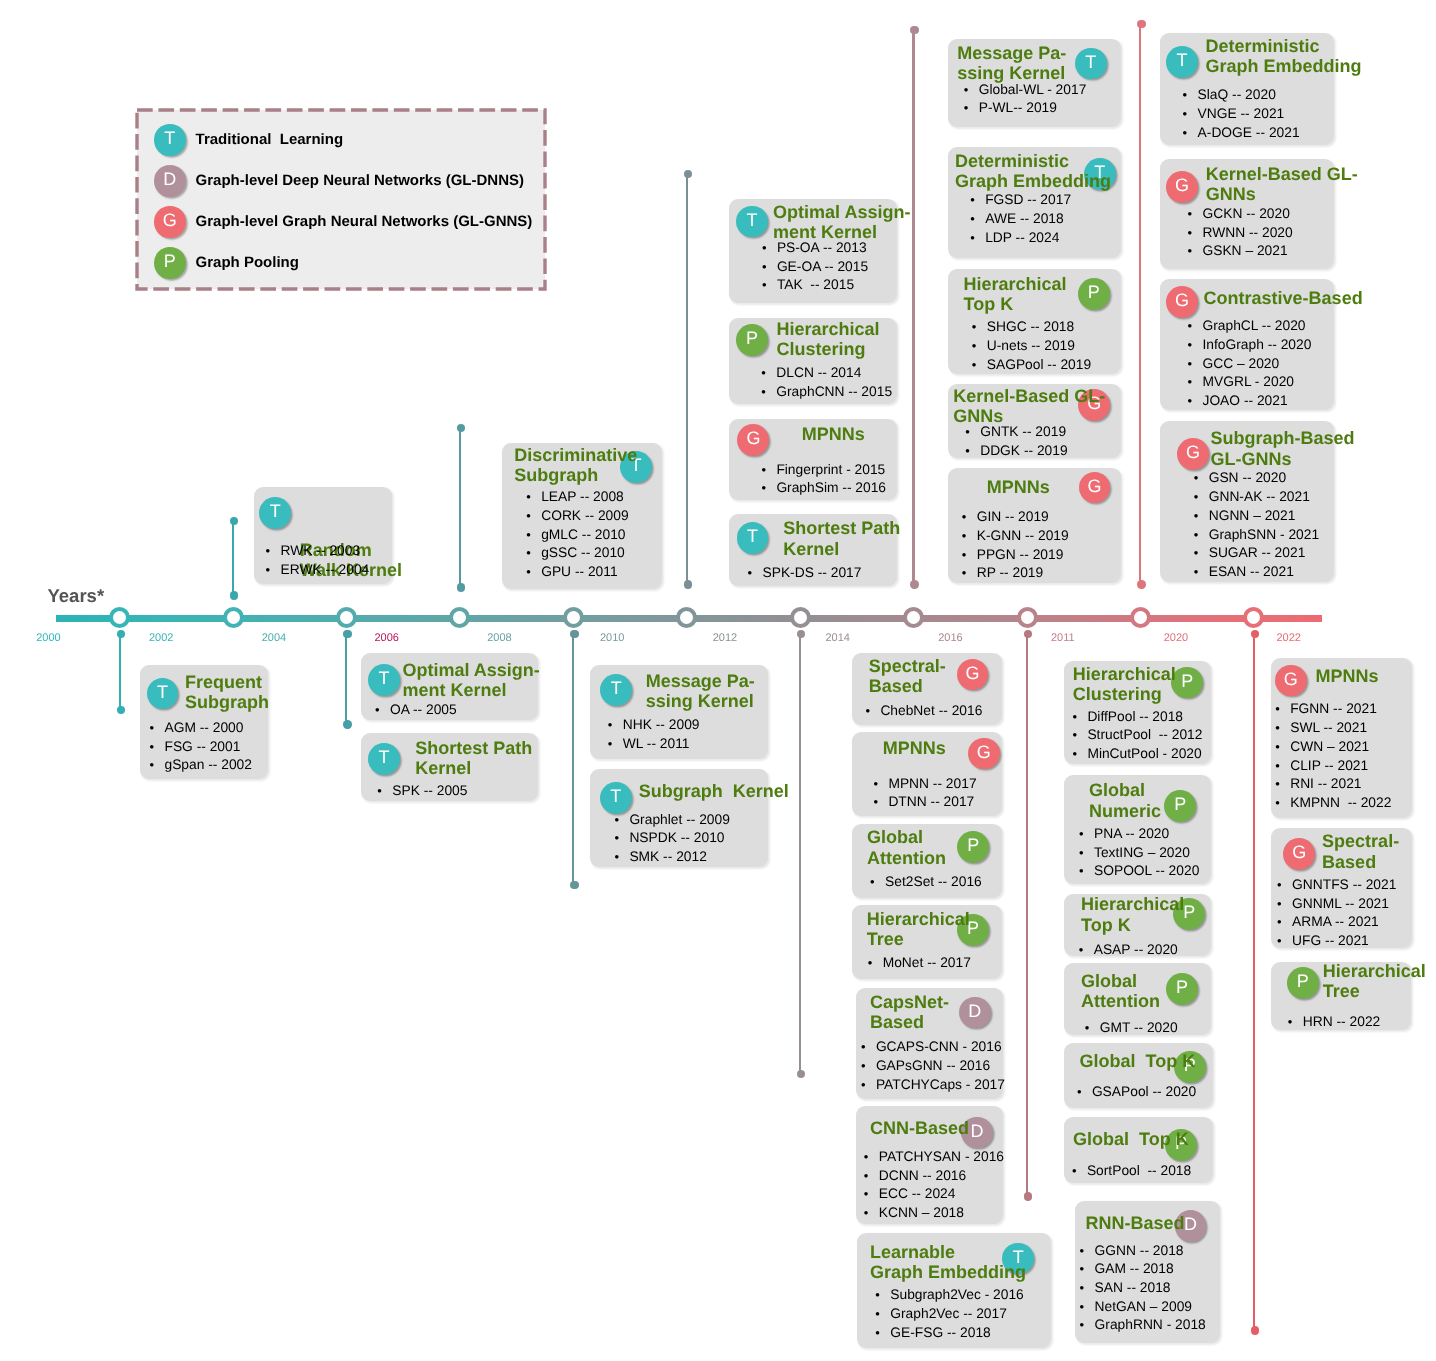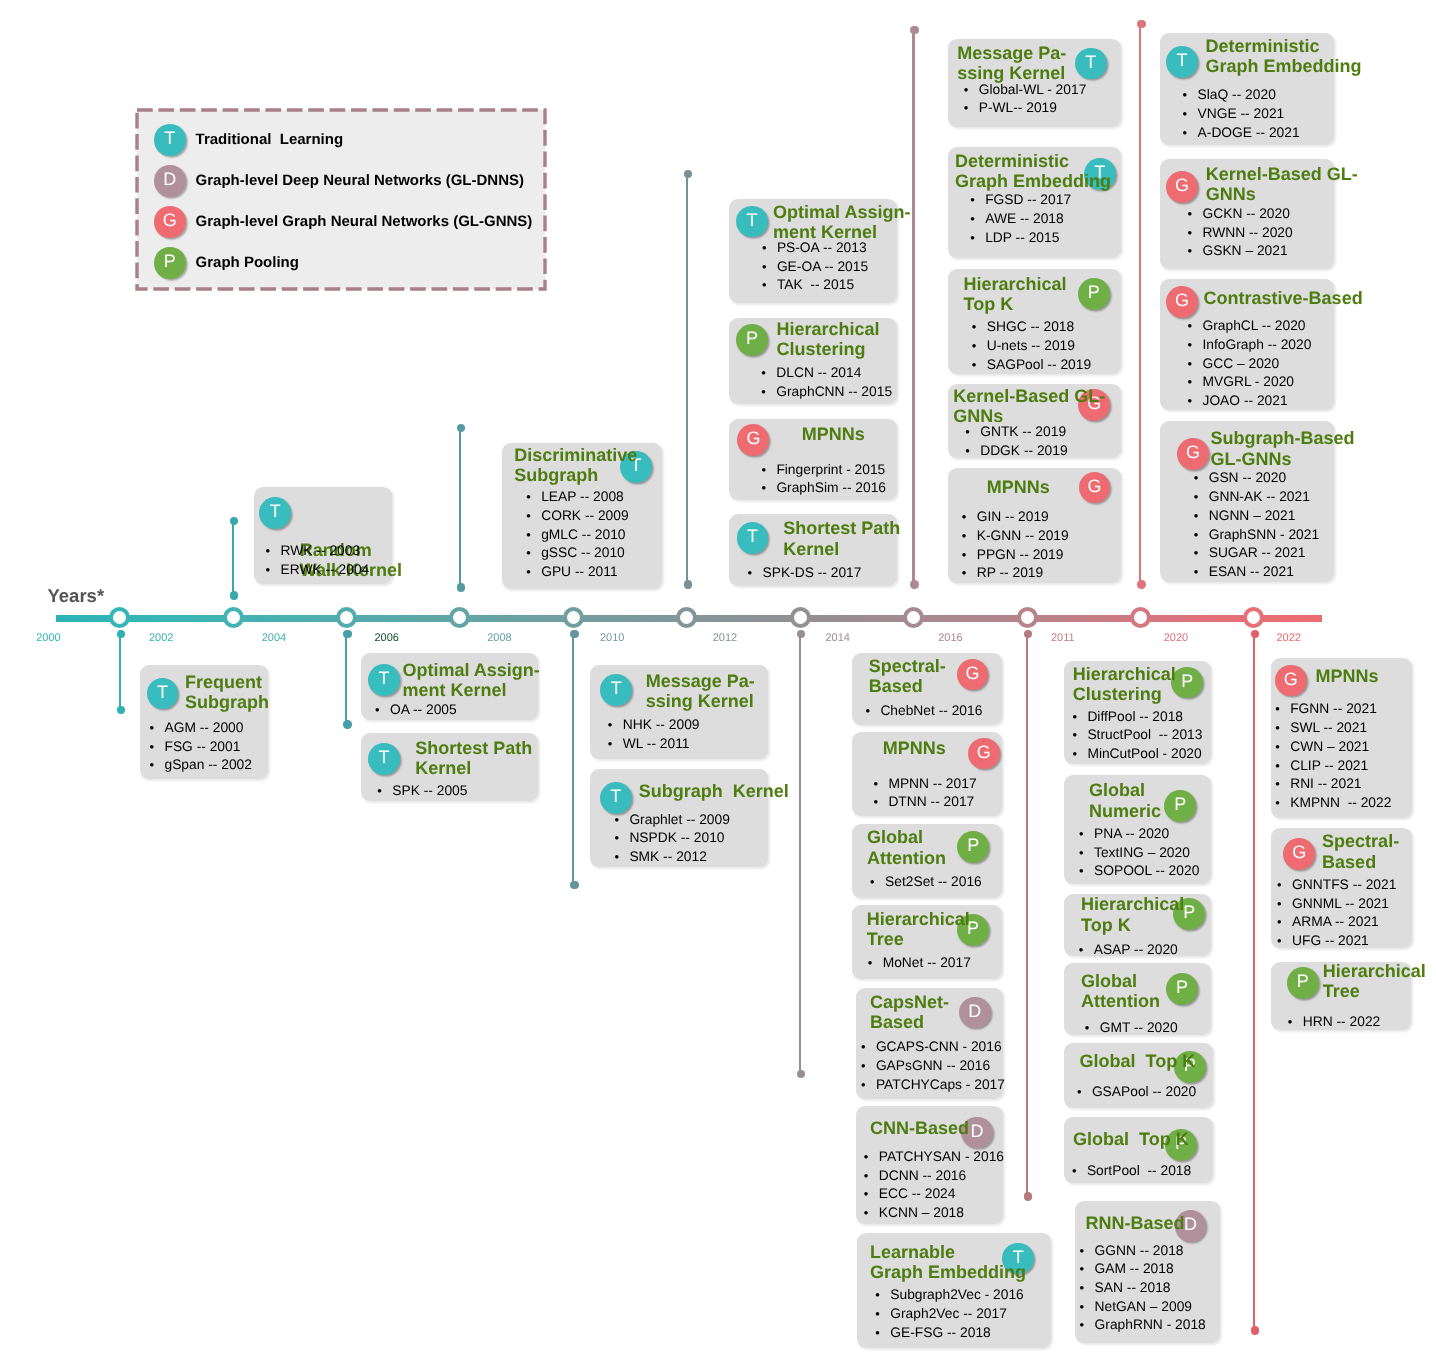--- a/index.html
+++ b/index.html
@@ -113,21 +113,21 @@
       <div class="node" style="left: 903px; top: 606.5px; border-color: rgb(165, 138, 143);"></div>
       <div class="node" style="left: 1016.5px; top: 606.5px; border-color: rgb(184, 131, 138);"></div>
       <div class="node" style="left: 1129.9px; top: 606.5px; border-color: rgb(211, 120, 128);"></div>
       <div class="node" style="left: 1243.3px; top: 606.5px; border-color: rgb(231, 111, 118);"></div>
     </div>
   <div id="yearslabel">Years*</div>
   <div id="years-layer">
       <div class="yr" style="left: 36.2px; top: 628.5px; width: 60px; color: rgb(51, 184, 185);">2000</div>
       <div class="yr" style="left: 148.95px; top: 628.5px; width: 60px; color: rgb(59, 181, 181);">2002</div>
       <div class="yr" style="left: 261.7px; top: 628.5px; width: 60px; color: rgb(74, 175, 175);">2004</div>
-      <div class="yr" style="left: 374.45px; top: 628.5px; width: 60px; color: #14532d;">2006</div>
+      <div class="yr" style="left: 374.45px; top: 628.5px; width: 60px; color: #be185d;">2006</div>
       <div class="yr" style="left: 487.2px; top: 628.5px; width: 60px; color: rgb(106, 162, 164);">2008</div>
       <div class="yr" style="left: 599.95px; top: 628.5px; width: 60px; color: rgb(122, 154, 157);">2010</div>
       <div class="yr" style="left: 712.7px; top: 628.5px; width: 60px; color: rgb(138, 147, 150);">2012</div>
       <div class="yr" style="left: 825.45px; top: 628.5px; width: 60px; color: rgb(156, 141, 146);">2014</div>
       <div class="yr" style="left: 938.2px; top: 628.5px; width: 60px; color: rgb(173, 135, 141);">2016</div>
       <div class="yr" style="left: 1050.95px; top: 628.5px; width: 60px; color: rgb(197, 125, 133);">2011</div>
       <div class="yr" style="left: 1163.7px; top: 628.5px; width: 60px; color: rgb(223, 114, 123);">2020</div>
       <div class="yr" style="left: 1276.45px; top: 628.5px; width: 60px; color: rgb(236, 108, 114);">2022</div>
     </div>
   <div id="boxes-layer">
@@ -196,21 +196,21 @@
           <div class="bx-item"><span class="bx-bullet">•</span><span>P-WL-- 2019</span></div>
         </div>
       </div>
       <div class="box" style="background: rgb(221, 221, 221); left: 947.7px; top: 146.8px; width: 173.3px; height: 110.8px;">
         <div class="badge" style="width: 31.8px; height: 31.8px; line-height: 28.2px; font-size: 18px; background: rgb(56, 188, 189); top: 11px; right: 5.4px;">T</div>
         <div class="bx-title" style="top: 4px; left: 7.3px; right: 40px; text-align: left;">Deterministic
 Graph Embedding</div>
         <div class="bx-items" style="left: 22.5px; top: 44.5px;">
           <div class="bx-item"><span class="bx-bullet">•</span><span>FGSD -- 2017</span></div>
           <div class="bx-item"><span class="bx-bullet">•</span><span>AWE -- 2018</span></div>
-          <div class="bx-item"><span class="bx-bullet">•</span><span>LDP -- 2015</span></div>
+          <div class="bx-item"><span class="bx-bullet">•</span><span>LDP -- 2024</span></div>
         </div>
       </div>
       <div class="box" style="background: rgb(221, 221, 221); left: 947.7px; top: 269.4px; width: 173.3px; height: 104.4px;">
         <div class="badge" style="width: 31.8px; height: 31.8px; line-height: 28.2px; font-size: 18px; background: rgb(111, 175, 70); top: 8.5px; right: 11.3px;">P</div>
         <div class="bx-title" style="top: 4.6px; left: 15.8px; right: 46px; text-align: left;">Hierarchical
 Top K</div>
         <div class="bx-items" style="left: 24.1px; top: 48.8px;">
           <div class="bx-item"><span class="bx-bullet">•</span><span>SHGC -- 2018</span></div>
           <div class="bx-item"><span class="bx-bullet">•</span><span>U-nets -- 2019</span></div>
           <div class="bx-item"><span class="bx-bullet">•</span><span>SAGPool -- 2019</span></div>
@@ -384,21 +384,21 @@
           <div class="bx-item"><span class="bx-bullet">•</span><span>Graph2Vec -- 2017</span></div>
           <div class="bx-item"><span class="bx-bullet">•</span><span>GE-FSG -- 2018</span></div>
         </div>
       </div>
       <div class="box" style="background: rgb(221, 221, 221); left: 1063.5px; top: 660.5px; width: 147.5px; height: 103.9px;">
         <div class="badge" style="width: 31.8px; height: 31.8px; line-height: 28.2px; font-size: 18px; background: rgb(111, 175, 70); top: 6.2px; right: 7.9px;">P</div>
         <div class="bx-title" style="top: 3px; left: 9.2px; right: 40px; text-align: left;">Hierarchical
 Clustering</div>
         <div class="bx-items" style="left: 8.9px; top: 47.1px;">
           <div class="bx-item"><span class="bx-bullet">•</span><span>DiffPool -- 2018</span></div>
-          <div class="bx-item"><span class="bx-bullet">•</span><span>StructPool  -- 2013</span></div>
+          <div class="bx-item"><span class="bx-bullet">•</span><span>StructPool  -- 2012</span></div>
           <div class="bx-item"><span class="bx-bullet">•</span><span>MinCutPool - 2020</span></div>
         </div>
       </div>
       <div class="box" style="background: rgb(221, 221, 221); left: 1063.5px; top: 774.9px; width: 147.5px; height: 109.3px;">
         <div class="badge" style="width: 31.8px; height: 31.8px; line-height: 28.2px; font-size: 18px; background: rgb(111, 175, 70); top: 15.2px; right: 14.8px;">P</div>
         <div class="bx-title" style="top: 5.5px; left: 25.6px; right: 40px; text-align: left;">Global
 Numeric</div>
         <div class="bx-items" style="left: 15.5px; top: 50.2px;">
           <div class="bx-item"><span class="bx-bullet">•</span><span>PNA -- 2020</span></div>
           <div class="bx-item"><span class="bx-bullet">•</span><span>TextING – 2020</span></div>

